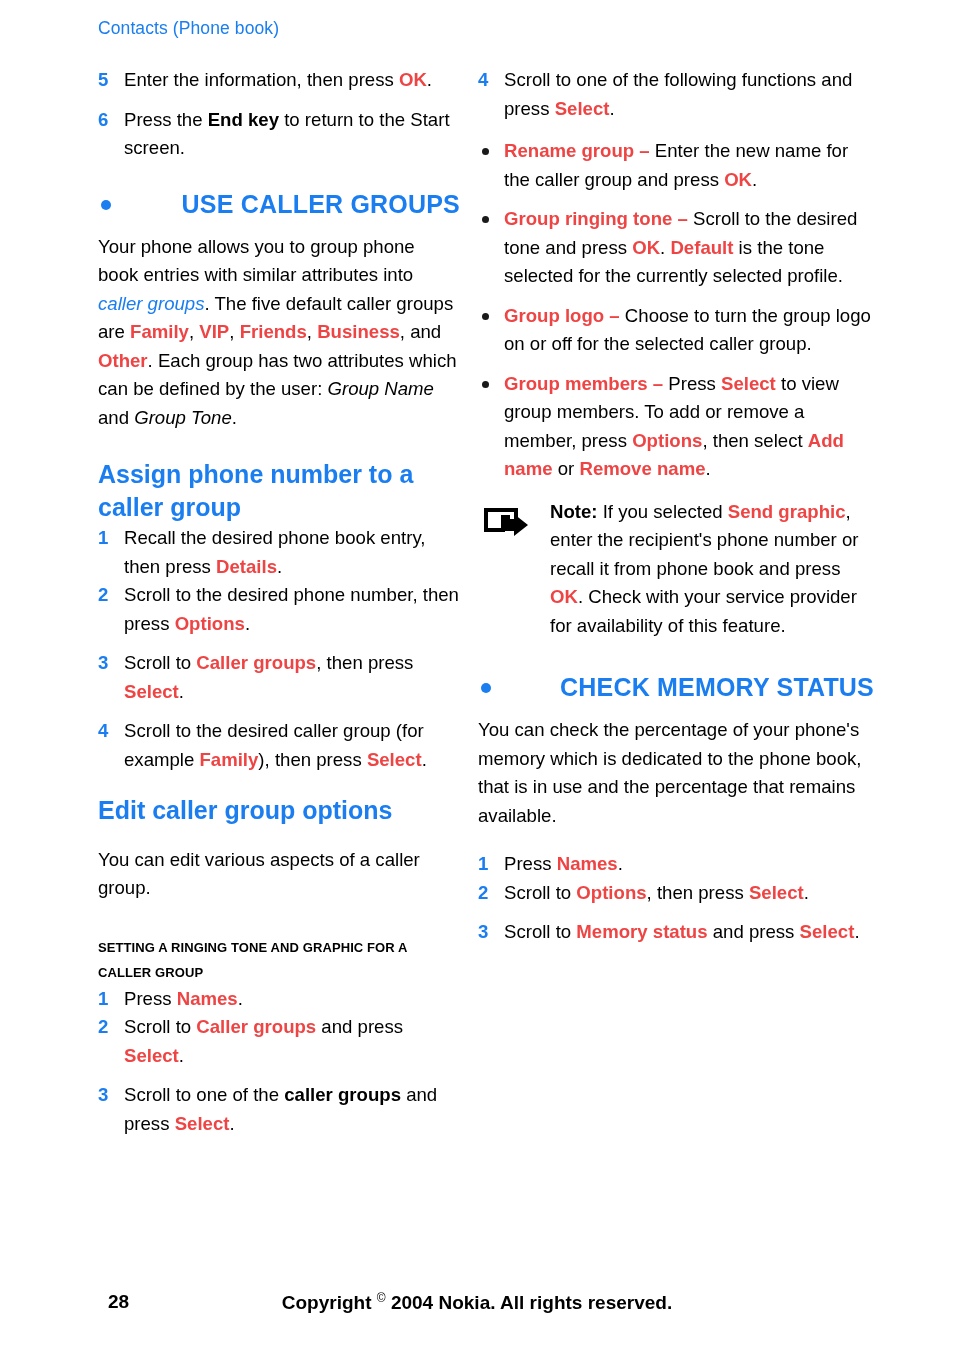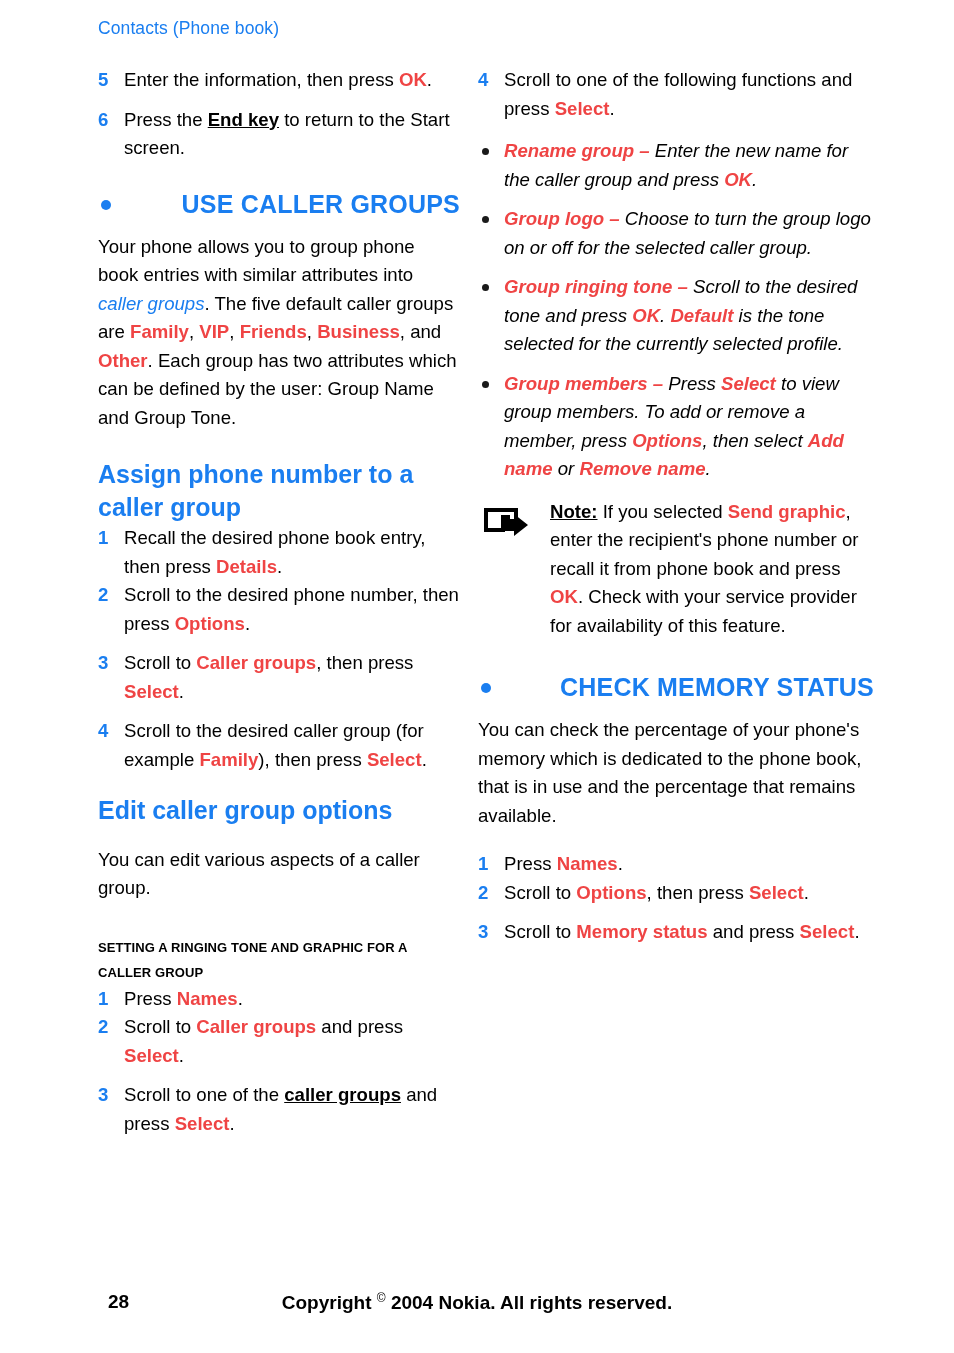--- a/index.html
+++ b/index.html
@@ -55,24 +55,24 @@
     padding-left: 8px;
     padding-right: 80px;
   }
 
   
   p, li, div.txt {
     font-size: 18.6px;
     line-height: 28.5px;
   }
 
-  .b { font-weight: bold; text-decoration: underline; }
+  .b { font-weight: bold; }
   .g { color: #ef4444; font-weight: bold; }
   .blu-i { color: #1a7ef0; font-style: italic; }
-  .i { }
+  .i { font-style: italic; }
 
   
   .steps {
     list-style: none;
     margin: 0;
     padding: 0;
   }
   .steps > li {
     position: relative;
     padding-left: 26px;
@@ -131,21 +131,20 @@
 
   
   .bullets {
     list-style: none;
     margin: 0;
     padding: 0;
   }
   .bullets > li {
     position: relative;
     padding-left: 26px;
-    font-style: italic;
   }
   .bullets > li .dot {
     position: absolute;
     left: 4px;
     top: 11px;
     width: 7px;
     height: 7px;
     border-radius: 50%;
     background: #1a1a1a;
   }
@@ -256,22 +255,22 @@
 
     <div class="col col-right">
 
       <ol class="steps" id="right-step4">
           <li><span class="num">4</span><span><span>Scroll to one of the following functions and press </span><span class="g">Select</span><span>.</span></span></li>
         </ol>
 
       <div class="mt14"></div>
       <ul class="bullets" id="right-bullets">
           <li><span class="dot"></span><span><span class="g">Rename group</span><span> </span><span class="g">–</span><span> Enter the new name for the caller group and press </span><span class="g">OK</span><span>.</span></span></li>
+          <li class="sp-10"><span class="dot"></span><span><span class="g">Group ringing tone</span><span> </span><span class="g">–</span><span> Scroll to the desired tone and press </span><span class="g">OK</span><span>. </span><span class="g">Default</span><span> is the tone selected for the currently selected profile.</span></span></li>
           <li class="sp-10"><span class="dot"></span><span><span class="g">Group logo</span><span> </span><span class="g">–</span><span> Choose to turn the group logo on or off for the selected caller group.</span></span></li>
-          <li class="sp-10"><span class="dot"></span><span><span class="g">Group ringing tone</span><span> </span><span class="g">–</span><span> Scroll to the desired tone and press </span><span class="g">OK</span><span>. </span><span class="g">Default</span><span> is the tone selected for the currently selected profile.</span></span></li>
           <li class="sp-10"><span class="dot"></span><span><span class="g">Group members</span><span> </span><span class="g">–</span><span> Press </span><span class="g">Select</span><span> to view group members. To add or remove a member, press </span><span class="g">Options</span><span>, then select </span><span class="g">Add name</span><span> or </span><span class="g">Remove name</span><span>.</span></span></li>
         </ul>
 
       <div class="note">
         <span class="note-icon">
           <svg viewBox="0 0 46 34" width="46" height="34" aria-hidden="true">
             <path d="M2 2 H32 V14 H24 V9 H19 V22 H2 Z" fill="#ffffff" stroke="#000000" stroke-width="4"></path>
             <path d="M19 11 H30 V6 L44 17 L30 28 V23 H19 Z" fill="#000000"></path>
           </svg>
         </span>

